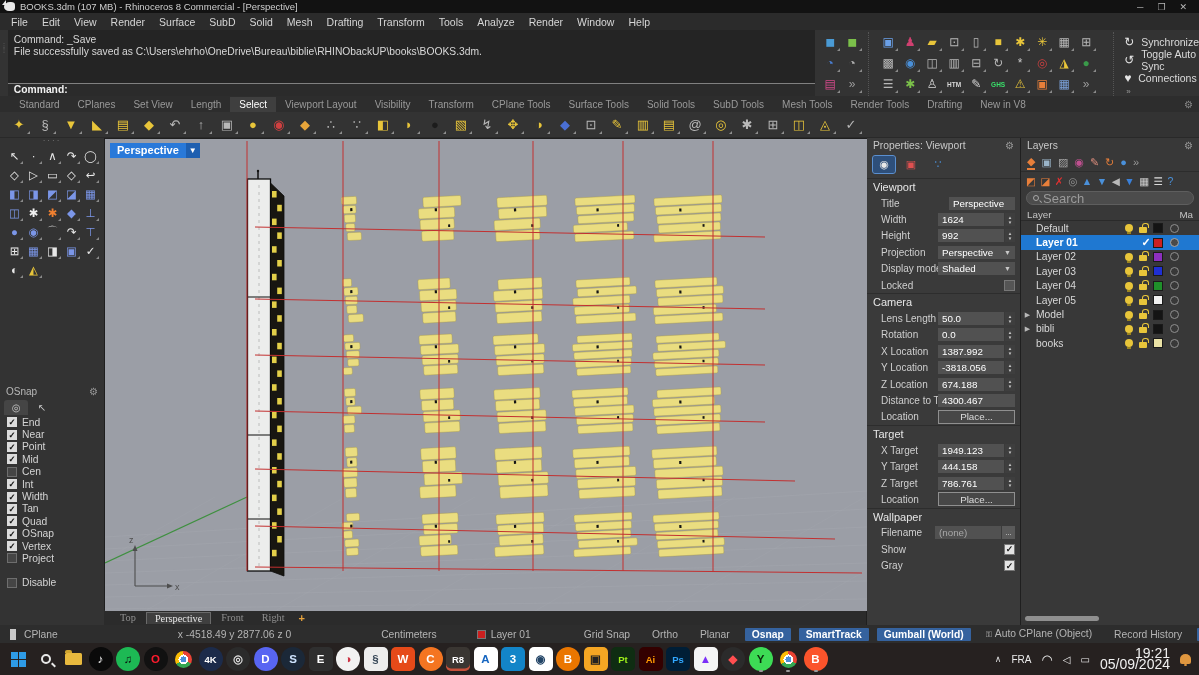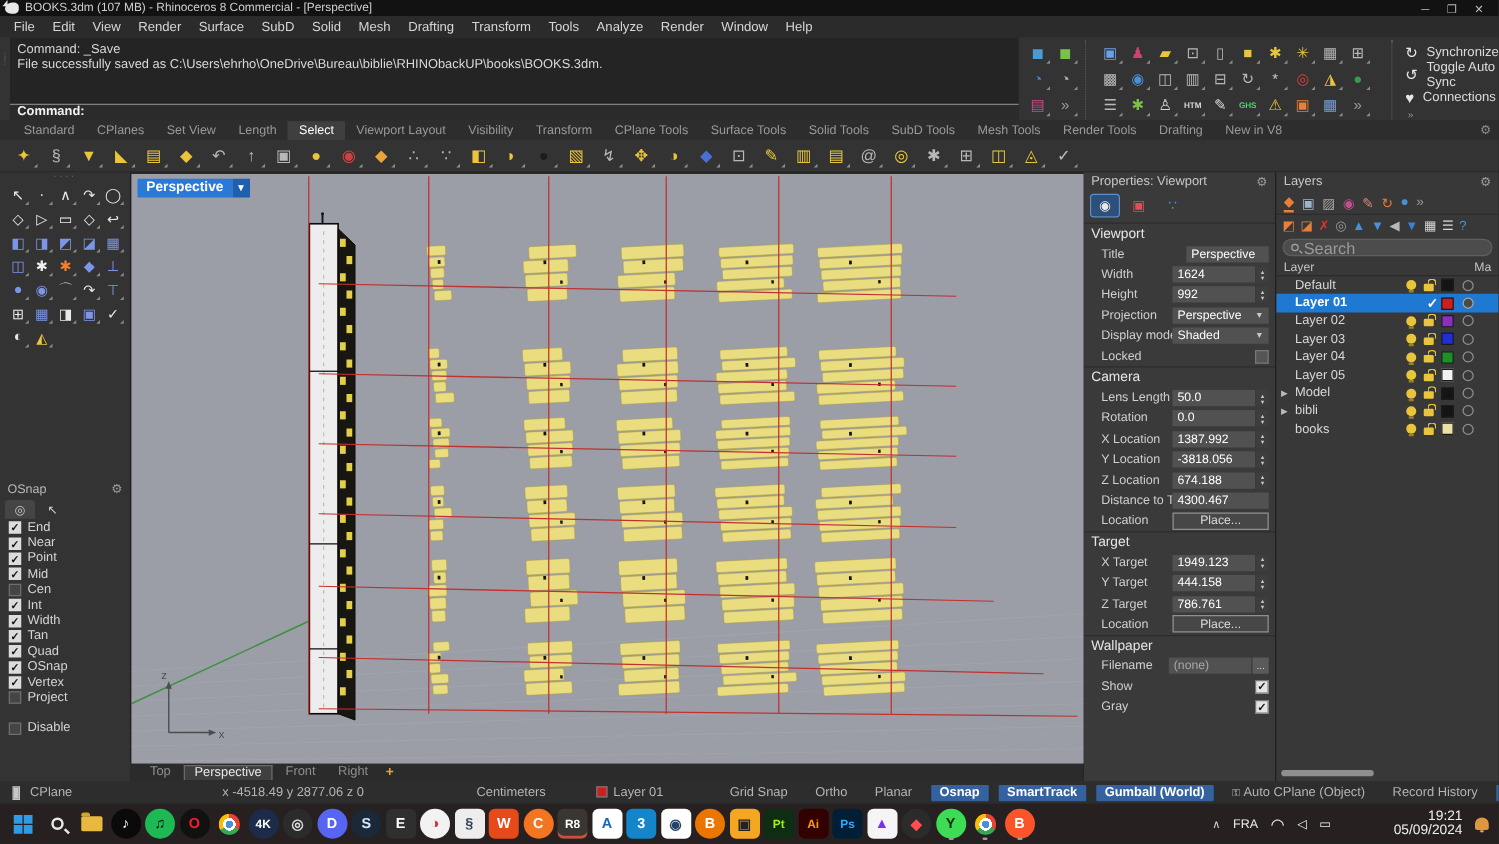--- a/index.html
+++ b/index.html
@@ -63,21 +63,21 @@
   #osdisable{margin-top:12px;}
   
   #centercol{width:762px;flex:none;display:flex;flex-direction:column;}
   #viewportwrap{position:relative;width:762px;height:472px;border:1px solid #1f1f1f;}
   #scene{display:block;}
   #vplabel{position:absolute;left:5px;top:4px;display:flex;align-items:stretch;cursor:pointer;}
   #vplabel .vl-text{background:#2979d9;color:#fff;font-weight:bold;font-size:11px;padding:1px 7px 2px;}
   #vplabel .vl-arrow{background:#1e5fb0;color:#fff;font-size:8px;display:flex;align-items:center;padding:0 3px;}
   
   #vptabs{height:15px;background:#2b2b2b;display:flex;align-items:center;padding-left:8px;gap:2px;}
-  .vtab{color:#8f8f8f;font-size:10.3px;padding:0 8px;}
+  .vtab{color:#8f8f8f;font-size:10.3px;padding:0 8px;font-family:Liberation Serif, serif;}
   .vtab.active{background:#3f3f3f;color:#e8e8e8;border:1px solid #6a6a6a;border-bottom:none;}
   #vtadd{color:#e8a33d;font-weight:bold;font-size:11px;padding:0 4px;}
   
   #propspanel{width:154px;flex:none;background:#3a3a3a;border-left:1px solid #1f1f1f;overflow:hidden;}
   .phead{height:15px;display:flex;justify-content:space-between;align-items:center;padding:0 6px;color:#c8c8c8;font-size:10.3px;}
   .pgear{color:#9a9a9a;font-size:10px;}
   #picons{display:flex;gap:5px;padding:3px 6px 5px;}
   .picon{width:22px;height:17px;display:flex;align-items:center;justify-content:center;font-size:11px;border-radius:2px;}
   .picon.active{background:#2e4f7a;outline:1px solid #5a8fd0;}
   .psec{height:17px;display:flex;align-items:center;padding:0 6px;color:#e6e6e6;font-size:11px;border-top:1px solid #2d2d2d;}
@@ -137,21 +137,21 @@
   .winlogo{width:15px;height:15px;display:grid;grid-template-columns:7px 7px;grid-template-rows:7px 7px;gap:1px;}
   .winlogo i{background:#2e9be6;display:block;}
   .searchg{width:10px;height:10px;border:2px solid #e8e8e8;border-radius:50%;position:relative;}
   .searchg::after{content:'';position:absolute;left:8px;top:8px;width:5px;height:2px;background:#e8e8e8;transform:rotate(45deg);}
   .folderg{width:17px;height:12px;background:#e8b93e;border-radius:1.5px;position:relative;}
   .folderg::before{content:'';position:absolute;left:0;top:-3px;width:7px;height:3px;background:#d0a42f;border-radius:2px 2px 0 0;}
   .chromeg{width:17px;height:17px;border-radius:50%;background:radial-gradient(circle,#4a90d9 0 3px,#fff 3px 5px,transparent 5px),conic-gradient(#ea4335 0 33%,#34a853 0 66%,#fbbc05 0 100%);}
   #tray{margin-left:auto;display:flex;align-items:center;gap:10px;padding-right:8px;color:#ececec;}
   #tray .tg1{font-size:10px;}
   #tray .chev{font-size:9px;color:#d8d8d8;}
-  #trayclock{text-align:right;font-size:11px;line-height:11.5px;color:#f0f0f0;margin-left:40px;}
+  #trayclock{text-align:right;font-size:14px;line-height:11.5px;color:#f0f0f0;}
   .bellg{width:11px;height:10px;background:#e0973f;border-radius:50% 50% 2px 2px;position:relative;}
   .bellg::after{content:'';position:absolute;left:3.5px;bottom:-2px;width:3px;height:2px;border-radius:50%;background:#e0973f;}
 </style>
 </head>
 <body>
 
 <div id="app">
 
   <div id="titlebar">
     <span id="rhlogo"></span>

